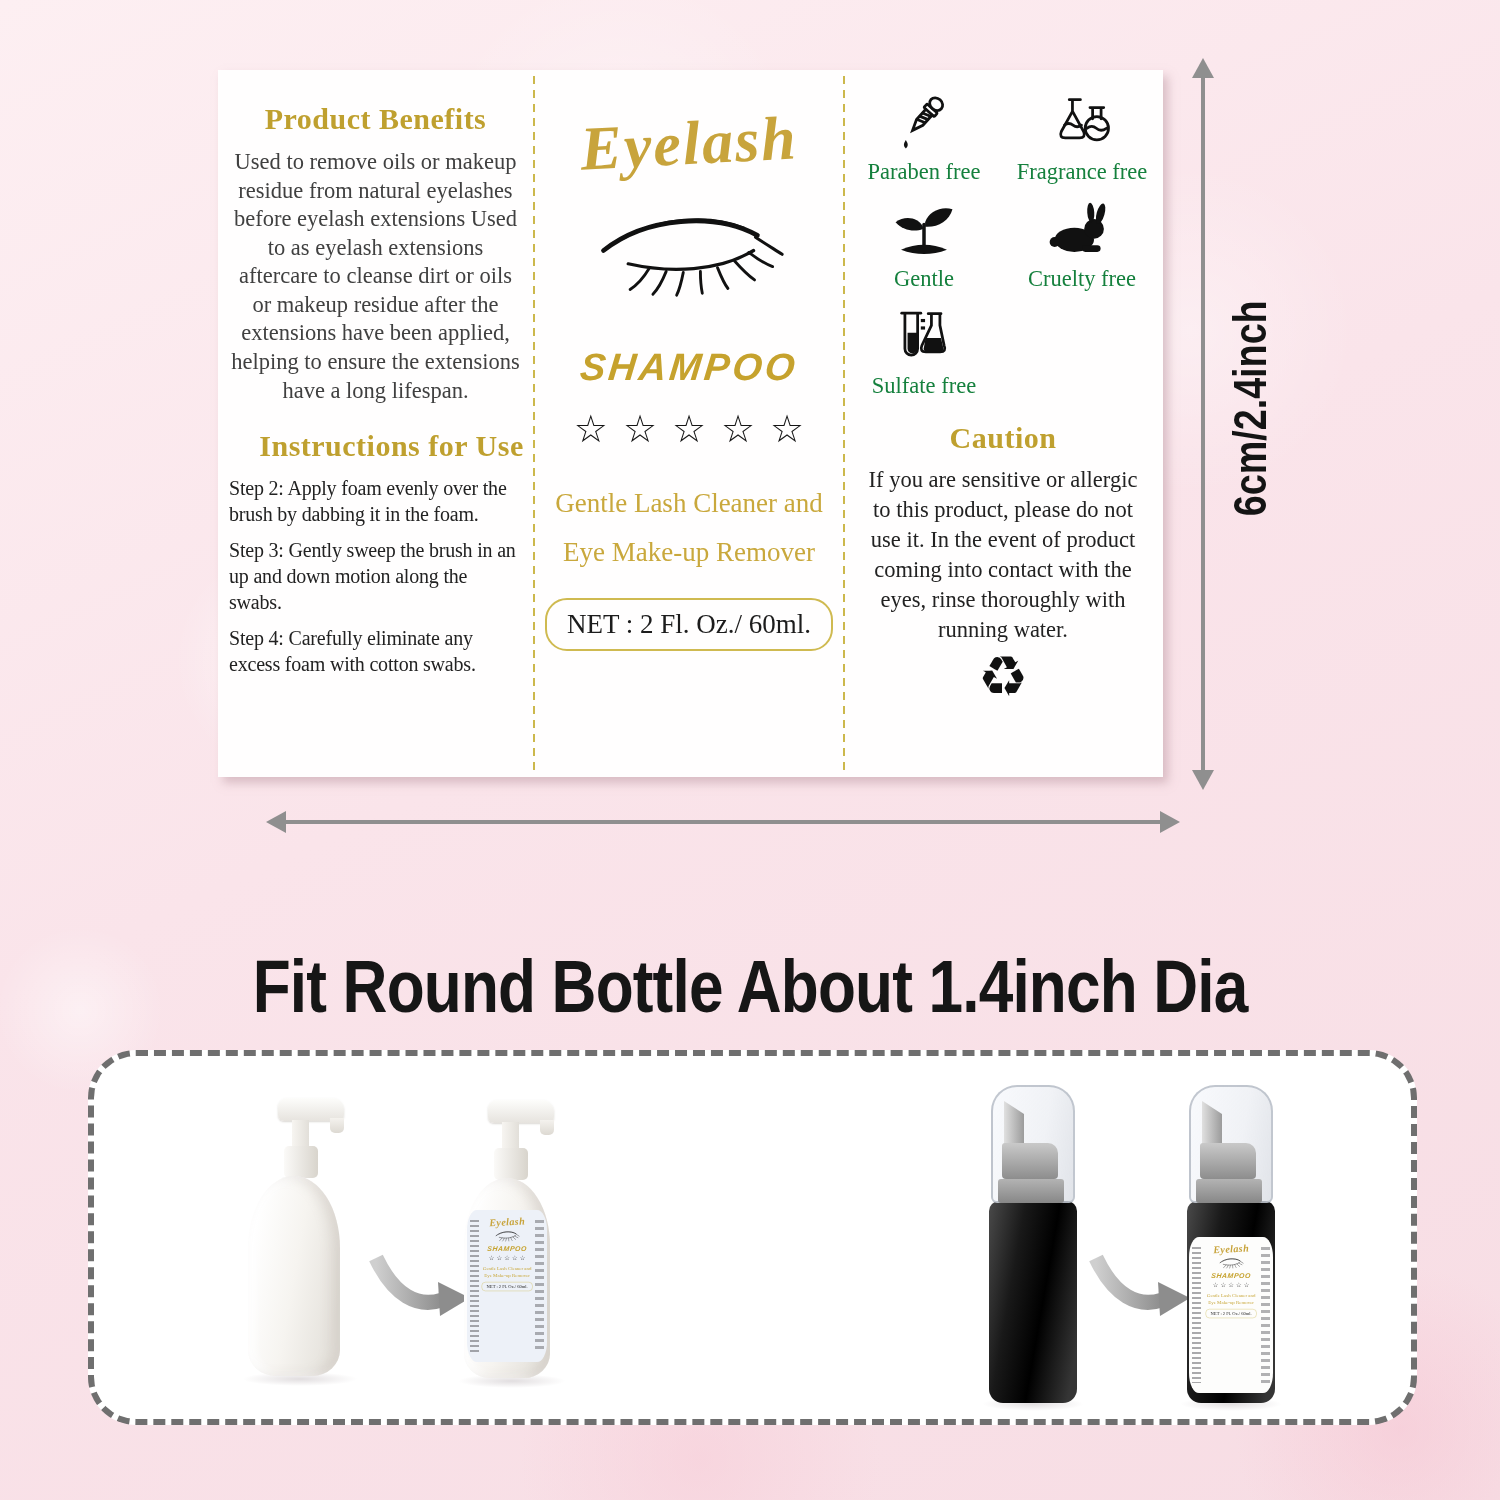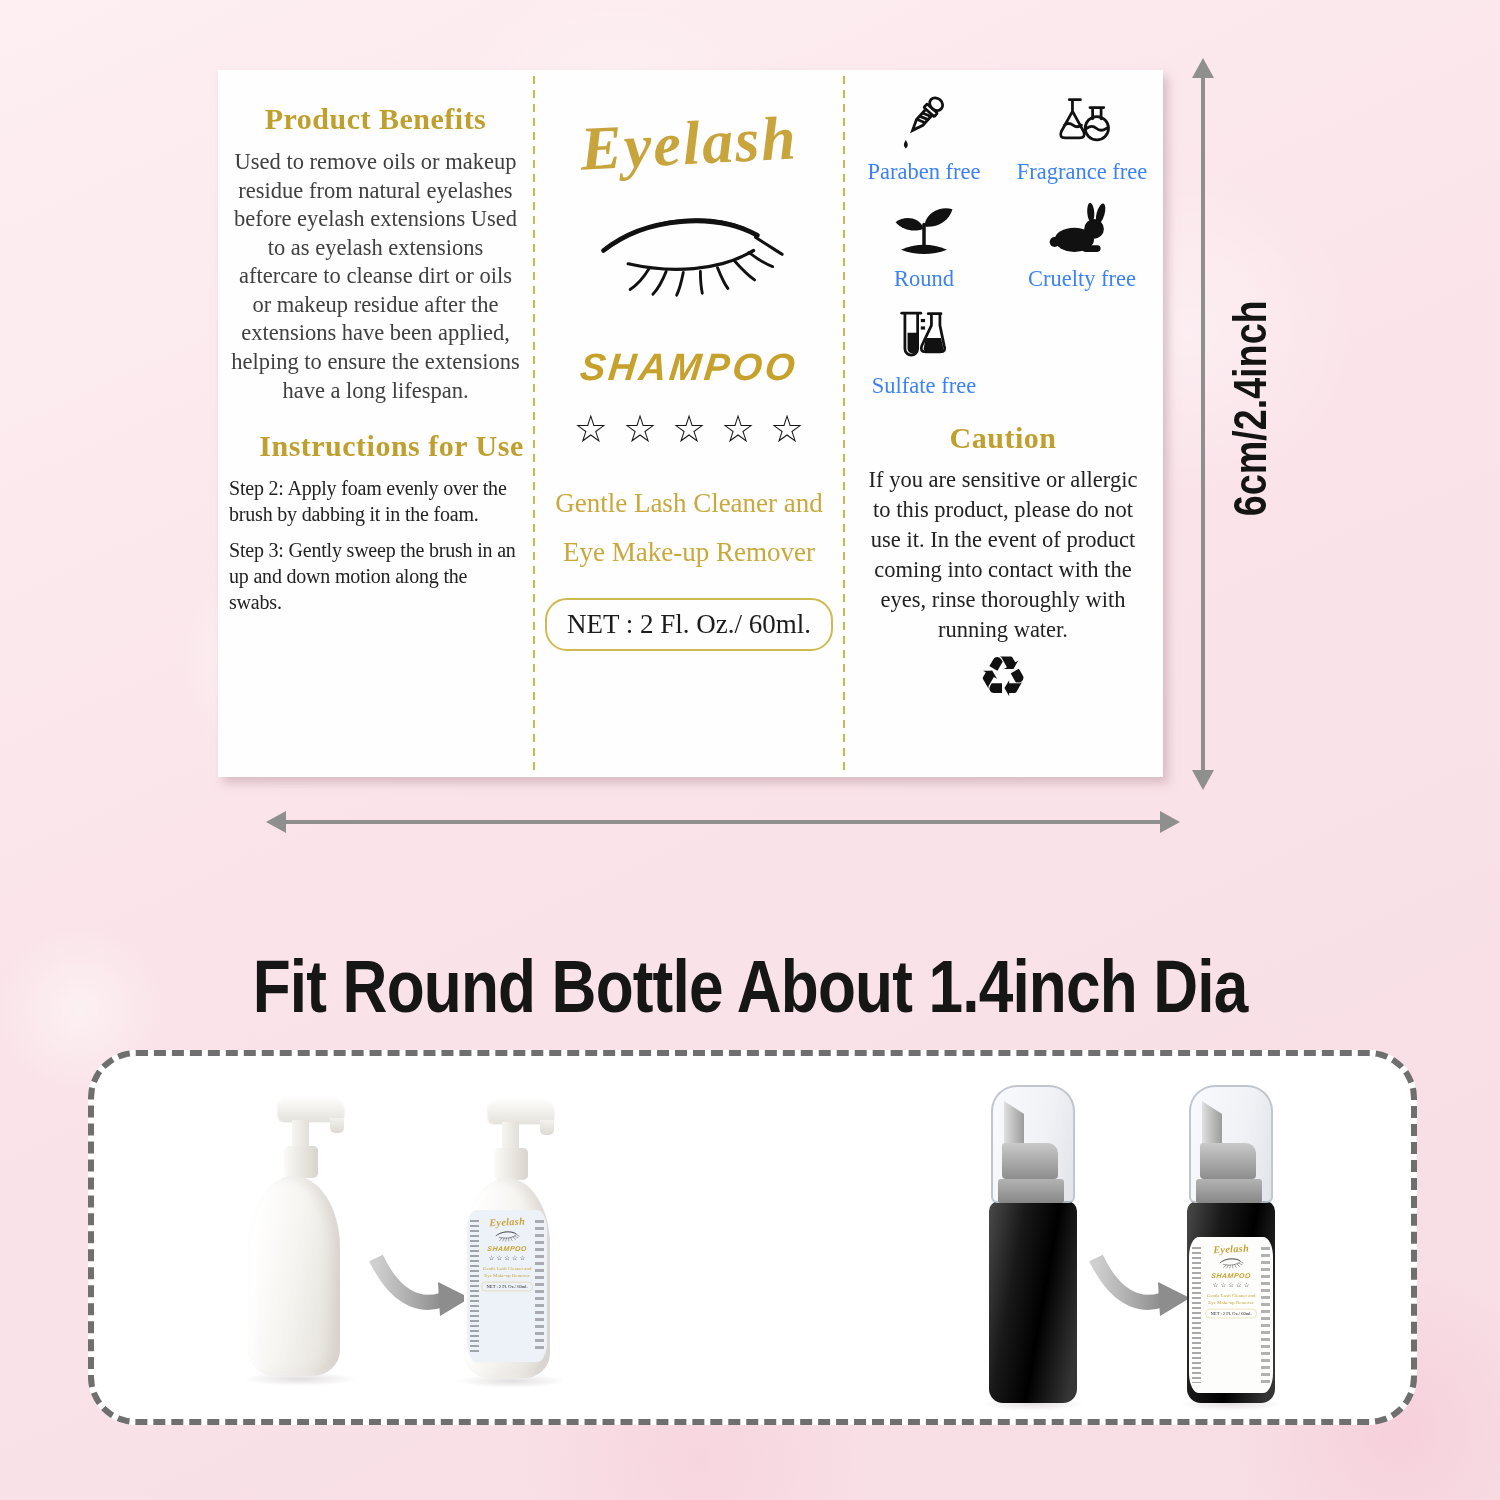--- a/index.html
+++ b/index.html
@@ -46,21 +46,21 @@
   .tagline{margin-top:4px;text-align:center;font-size:27px;color:#c9a83c;line-height:1.65;}
   .tagline.first{margin-top:30px;}
   .net-box{
     margin:24px auto 0;width:276px;border:2.5px solid #cfba50;border-radius:22px;
     padding:9px 4px;text-align:center;font-size:27px;color:#1c1c1c;
   }
   
   .features{display:grid;grid-template-columns:1fr 1fr;margin-top:22px;row-gap:14px;}
   .feature{display:flex;flex-direction:column;align-items:center;}
   .f-icon{height:62px;}
-  .f-label{margin-top:5px;font-size:22.5px;color:#3b82f6;white-space:nowrap;}
+  .f-label{margin-top:5px;font-size:22.5px;color:#15803d;white-space:nowrap;}
   .p3 .gold-h{margin-top:22px;}
   .caution-body{margin-top:10px;padding:0 13px;font-size:22.5px;line-height:1.33;text-align:center;color:#222;}
   .recycle{margin-top:4px;text-align:center;font-family:"DejaVu Sans",sans-serif;font-size:56px;color:#111;line-height:1;}
   
   .v-line{position:absolute;left:1201px;top:74px;width:4px;height:700px;background:#8f8f8f;}
   .h-line{position:absolute;left:286px;top:820px;width:876px;height:4px;background:#8f8f8f;}
   .ah{position:absolute;width:0;height:0;}
   .ah-up{left:1192px;top:58px;border-left:11px solid transparent;border-right:11px solid transparent;border-bottom:20px solid #8f8f8f;}
   .ah-down{left:1192px;top:770px;border-left:11px solid transparent;border-right:11px solid transparent;border-top:20px solid #8f8f8f;}
   .ah-left{left:266px;top:811px;border-top:11px solid transparent;border-bottom:11px solid transparent;border-right:20px solid #8f8f8f;}
@@ -208,20 +208,21 @@
 
   <div class="label">
 
     <div class="panel p1">
       <div class="gold-h gold-h1">Product Benefits</div>
       <div class="benefits-body">Used to remove oils or makeup residue from natural eyelashes before eyelash extensions Used to as eyelash extensions aftercare to cleanse dirt or oils or makeup residue after the extensions have been applied, helping to ensure the extensions have a long lifespan.</div>
       <div class="gold-h gold-h2">Instructions for Use</div>
       <div class="steps">
         <p>Step 2: Apply foam evenly over the brush by dabbing it in the foam.</p>
         <p>Step 3: Gently sweep the brush in an up and down motion along the swabs.</p>
+        <p>Step 4: Carefully eliminate any excess foam with cotton swabs.</p>
       </div>
     </div>
 
     <div class="divider"></div>
 
     <div class="panel p2">
       <div class="brand-script">Eyelash</div>
       <svg class="eye-svg" width="190" height="95">
           <use href="#i-eye"></use>
         </svg>
@@ -245,21 +246,21 @@
         <div class="feature">
           <svg class="f-icon" width="70" height="62">
               <use href="#i-flasks"></use>
             </svg>
           <div class="f-label">Fragrance free</div>
         </div>
         <div class="feature">
           <svg class="f-icon" width="70" height="58">
               <use href="#i-plant"></use>
             </svg>
-          <div class="f-label">Round</div>
+          <div class="f-label">Gentle</div>
         </div>
         <div class="feature">
           <svg class="f-icon" width="70" height="54">
               <use href="#i-rabbit"></use>
             </svg>
           <div class="f-label">Cruelty free</div>
         </div>
         <div class="feature">
           <svg class="f-icon" width="70" height="62">
               <use href="#i-tube"></use>

